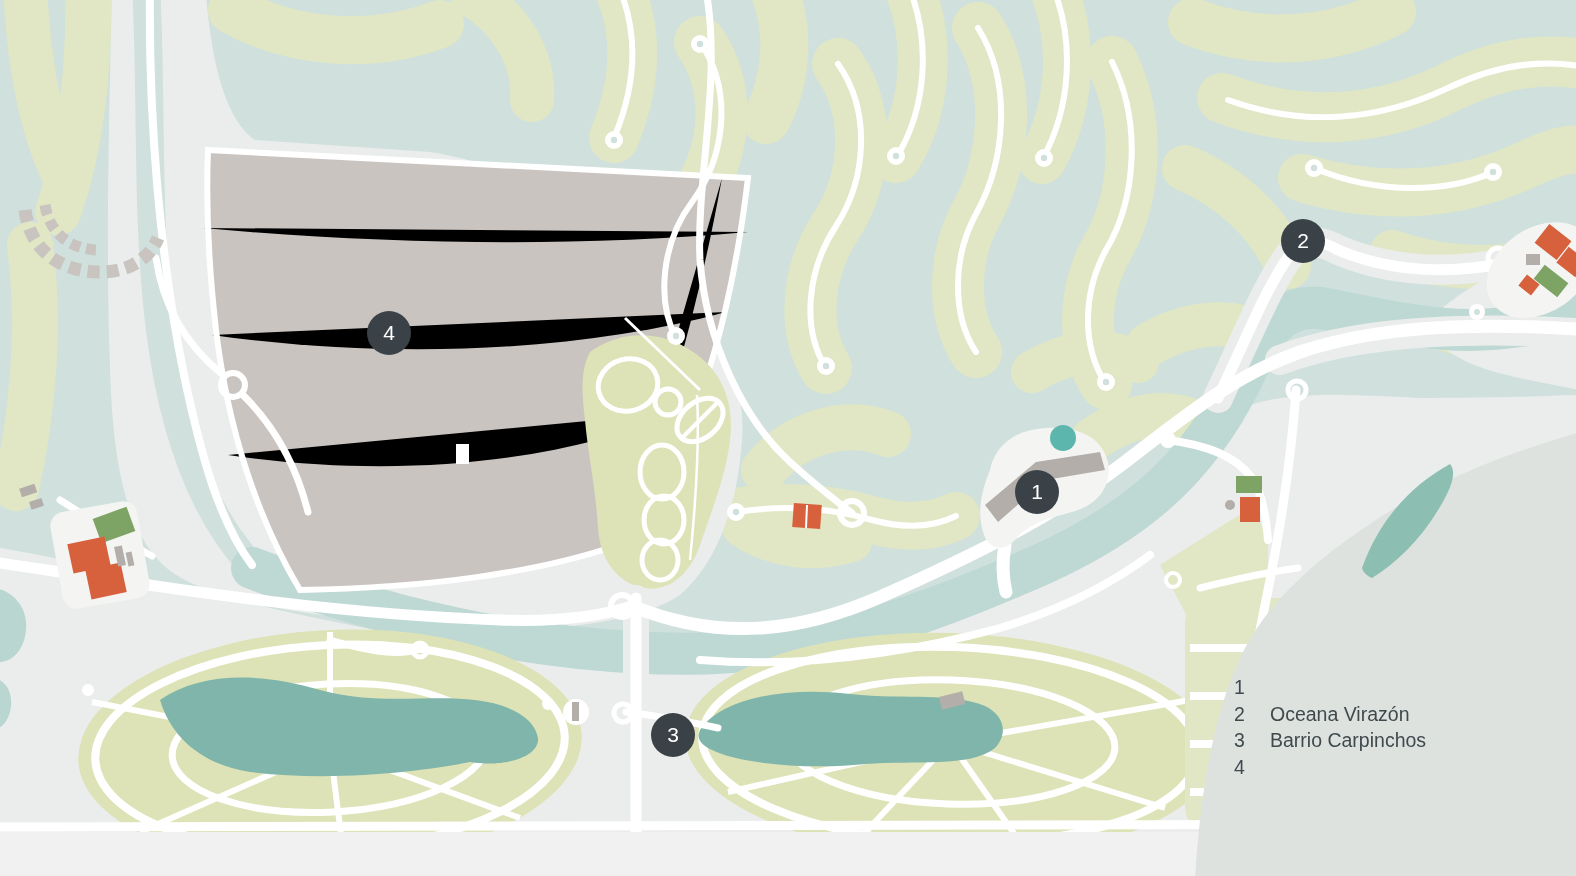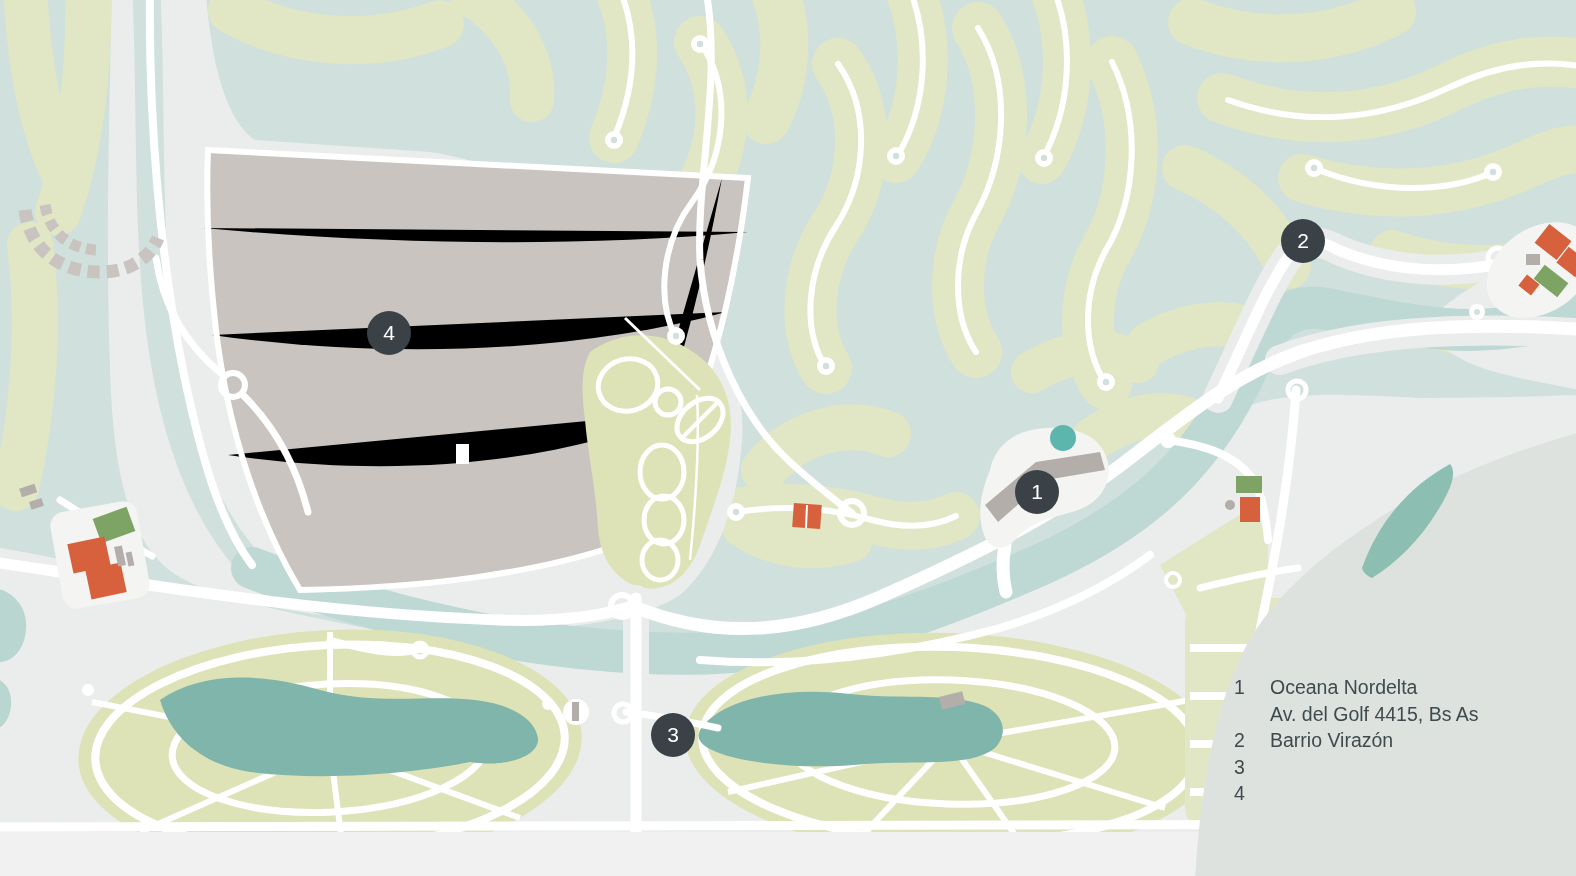--- a/index.html
+++ b/index.html
@@ -382,30 +382,27 @@
 <div class="map-marker" style="left:651px;top:713px;">
   <span>3</span>
 </div>
 <div class="map-marker" style="left:367px;top:311px;">
   <span>4</span>
 </div>
 
 <div id="legend">
   <div class="legend-row">
     <span class="legend-num">1</span>
-    <span>
-      <div>Oceana Nordelta</div>
-      <div>Av. del Golf 4415, Bs As</div>
-    </span>
   </div>
   <div class="legend-row">
     <span class="legend-num">2</span>
-    <span>Barrio Virazón</span>
+    <span>Oceana Virazón</span>
   </div>
   <div class="legend-row">
     <span class="legend-num">3</span>
+    <span>Barrio Carpinchos</span>
   </div>
   <div class="legend-row">
     <span class="legend-num">4</span>
   </div>
 </div>
 
 </div>
 
 </body></html>

